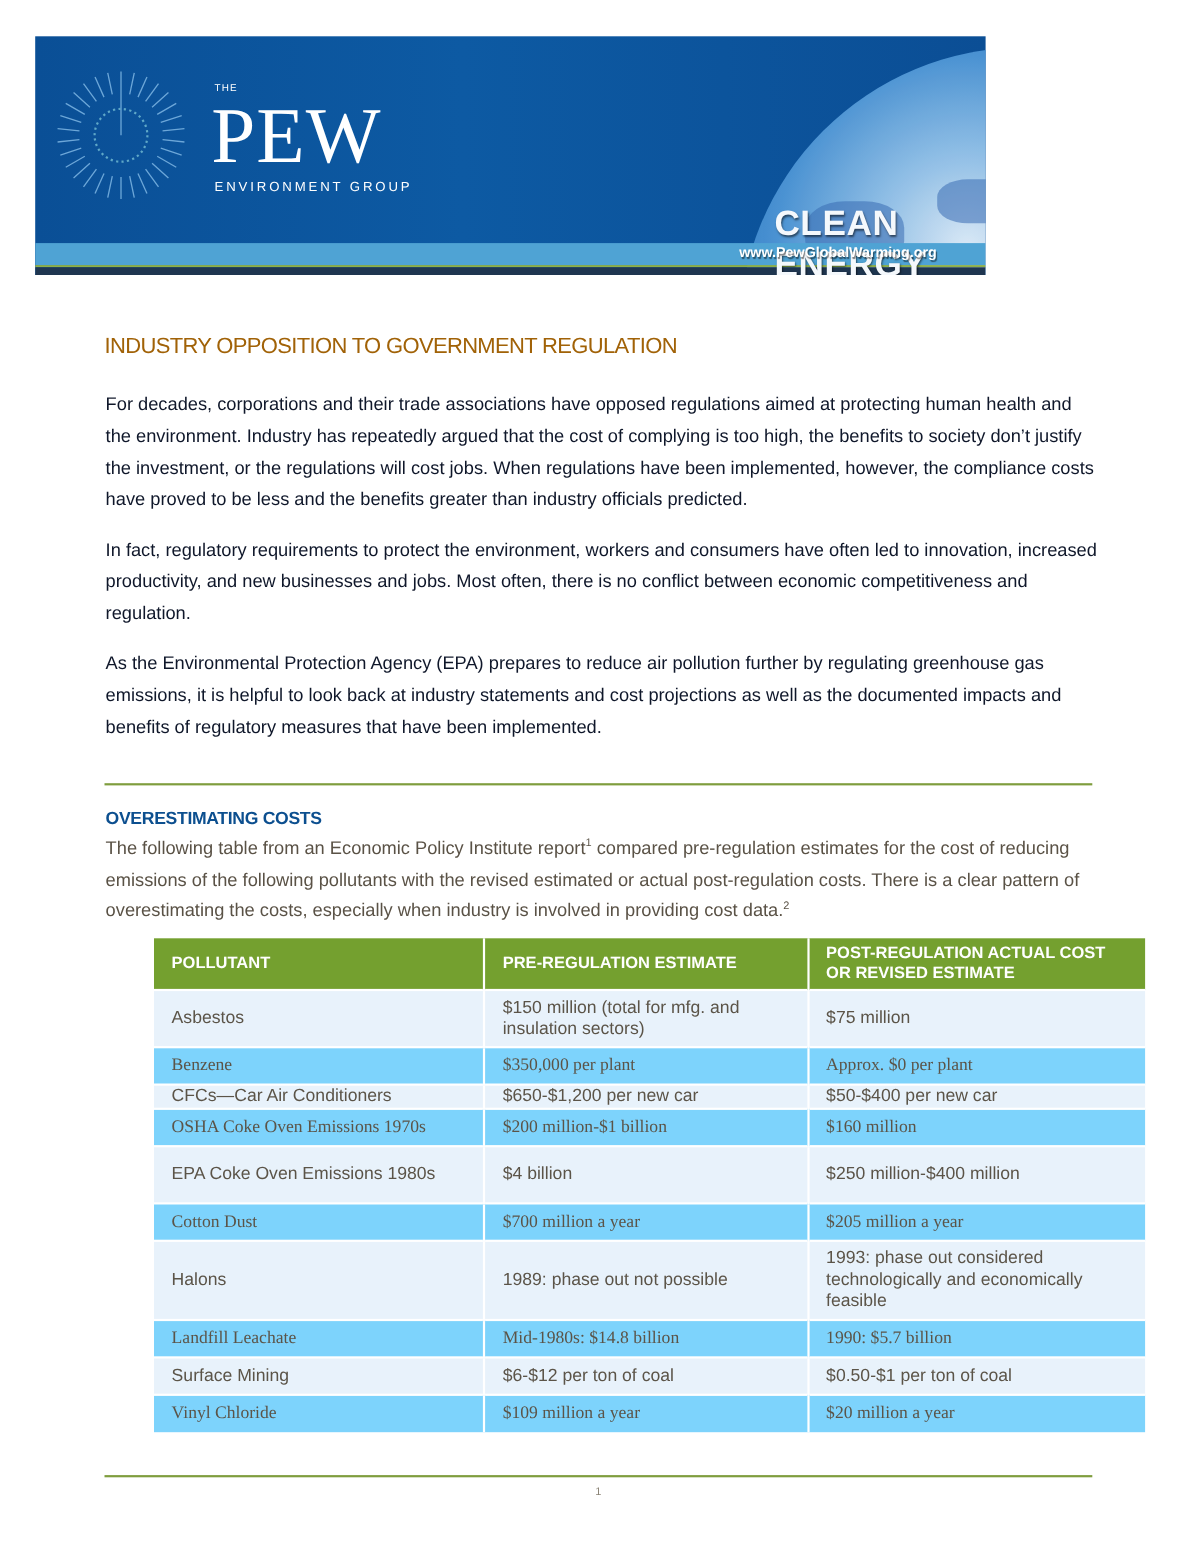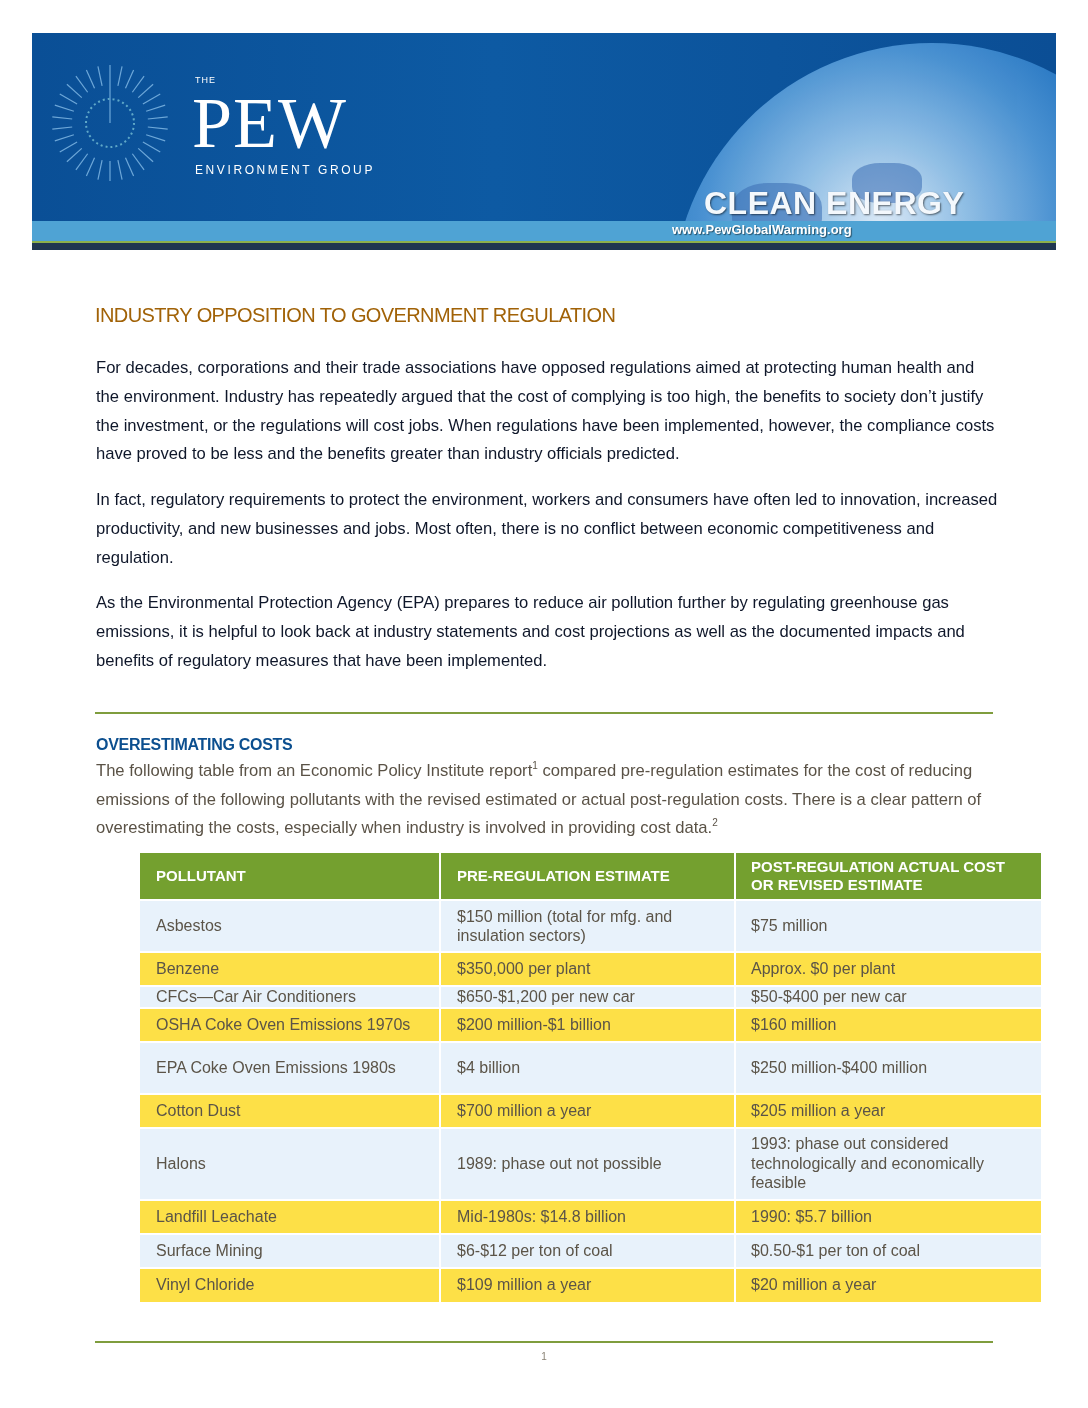--- a/index.html
+++ b/index.html
@@ -1,20 +1,20 @@
 <!DOCTYPE html>
 <html><head>
 <meta charset="utf-8">
 <style>
   html, body { margin: 0; padding: 0; background: #ffffff; }
   body { width: 1088px; height: 1408px; position: relative; overflow: hidden;
          font-family: "Liberation Sans", sans-serif; color: #5a5246; }
 
   
-  .banner { position: absolute; left: 32px; top: 33px; width: 1024px; height: 217px;
+  .banner { position: absolute; left: 32px; top: 33px; width: 864px; height: 217px;
             background: linear-gradient(90deg, #0a4f96 0%, #0d5aa3 45%, #0b4e95 100%);
             overflow: hidden; }
   .globe { position: absolute; left: 640px; top: 10px; width: 520px; height: 520px; border-radius: 50%;
            background: radial-gradient(circle at 40% 35%, #e6f1fb 0%, #9ac6ea 18%, #4f96d5 38%, #1c6fbf 58%, #0e57a6 75%, rgba(11,78,149,0) 90%);
            opacity: .95; }
   .globe-land { position: absolute; border-radius: 40%; background: rgba(60,110,180,0.55); }
   .stripe1 { position: absolute; left: 0; right: 0; top: 188px; height: 20px; background: #4fa3d4; }
   .stripe2 { position: absolute; left: 0; right: 0; top: 208px; height: 2px; background: #8db04a; }
   .stripe3 { position: absolute; left: 0; right: 0; top: 210px; height: 7px; background: #1f3650; }
   .sunburst { position: absolute; left: 18px; top: 30px; width: 120px; height: 120px; }
@@ -43,21 +43,21 @@
   .section-para { position: absolute; left: 96px; top: 757px; width: 905px; font-size: 16.6px; line-height: 28.5px; margin: 0; color: #5a5246; }
   sup { font-size: 10px; line-height: 0; }
 
   
   .tbl { position: absolute; left: 96px; top: 853px; width: 901px; border-collapse: collapse; table-layout: fixed; margin-left: 44px; }
   .tbl th { background: #74a02f; color: #ffffff; text-align: left; font-weight: bold; font-size: 15px;
             line-height: 18px; padding: 0 16px; height: 46px; border-right: 2px solid #ffffff; }
   .tbl td { font-size: 16px; color: #5b5448; padding: 0 16px; line-height: 19.5px; border-right: 2px solid #ffffff;
             border-top: 2px solid #ffffff; }
   .tbl tr.odd td { background: #e8f2fb; }
-  .tbl tr.even td { background: #fde047; }
+  .tbl tr.even td { background: #7dd3fc; font-family: Liberation Serif, serif; }
   .tbl th:last-child, .tbl td:last-child { border-right: none; padding-left: 15px; }
   .col1 { width: 300px; }
   .col2 { width: 295px; }
 
   .page-num { position: absolute; left: 0; width: 1088px; top: 1351px; text-align: center; font-size: 10px; color: #8a8375; }
 </style>
 </head>
 <body>
 
 <div class="banner">

